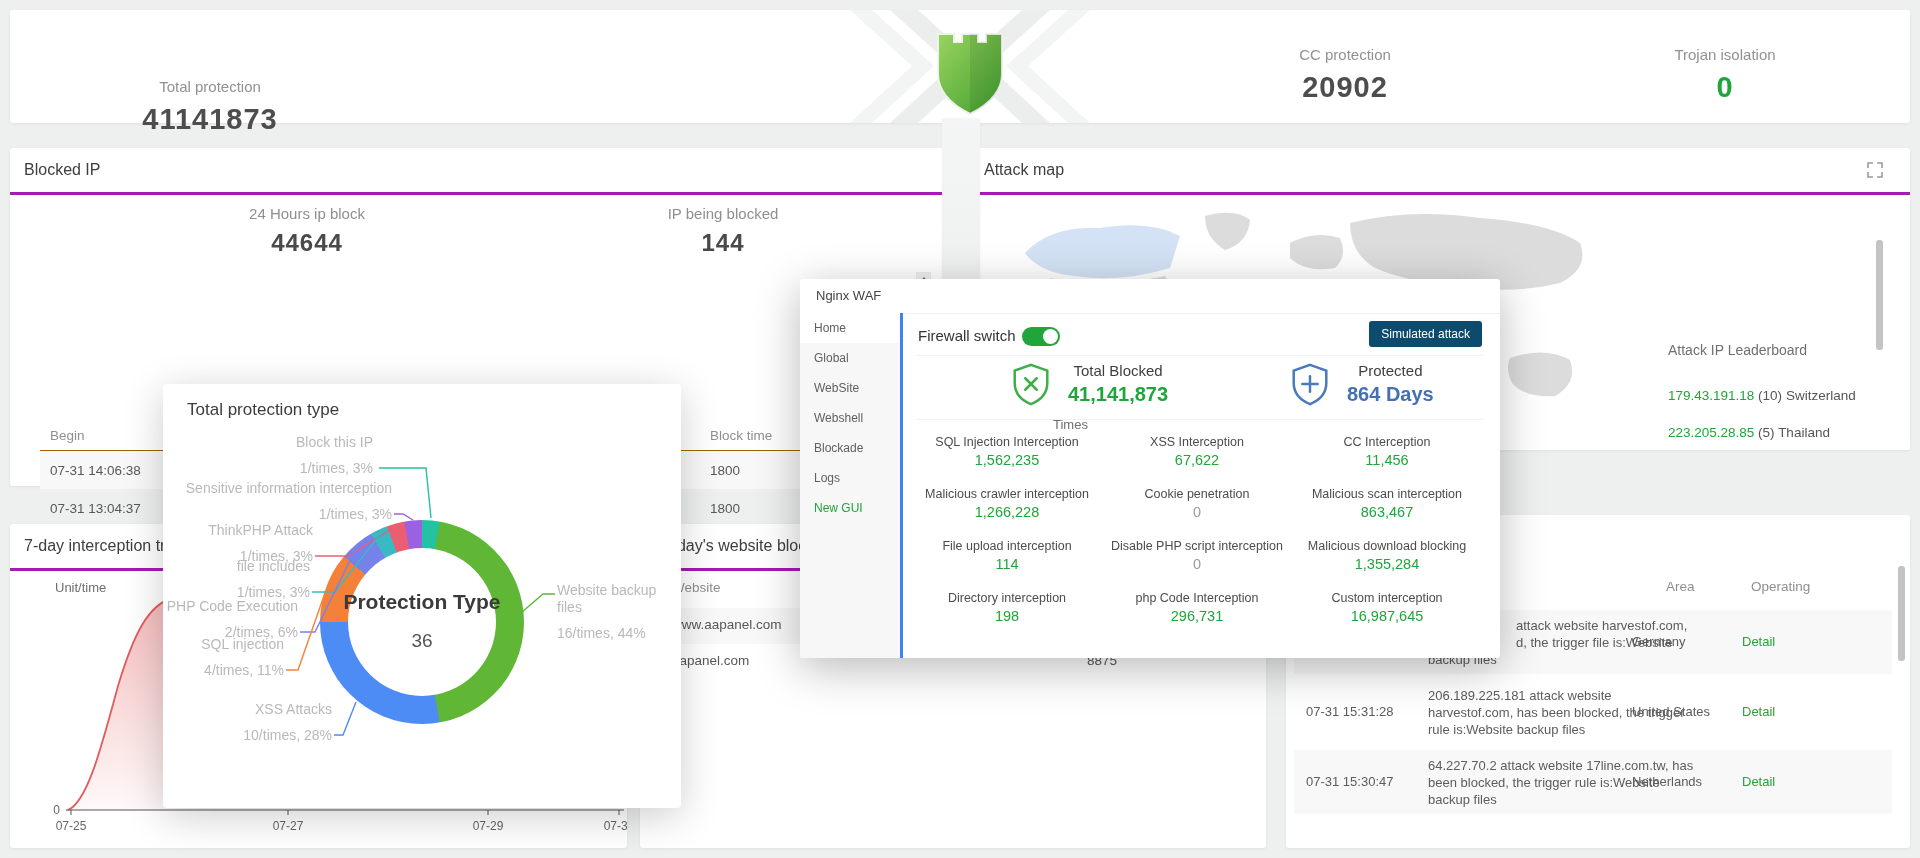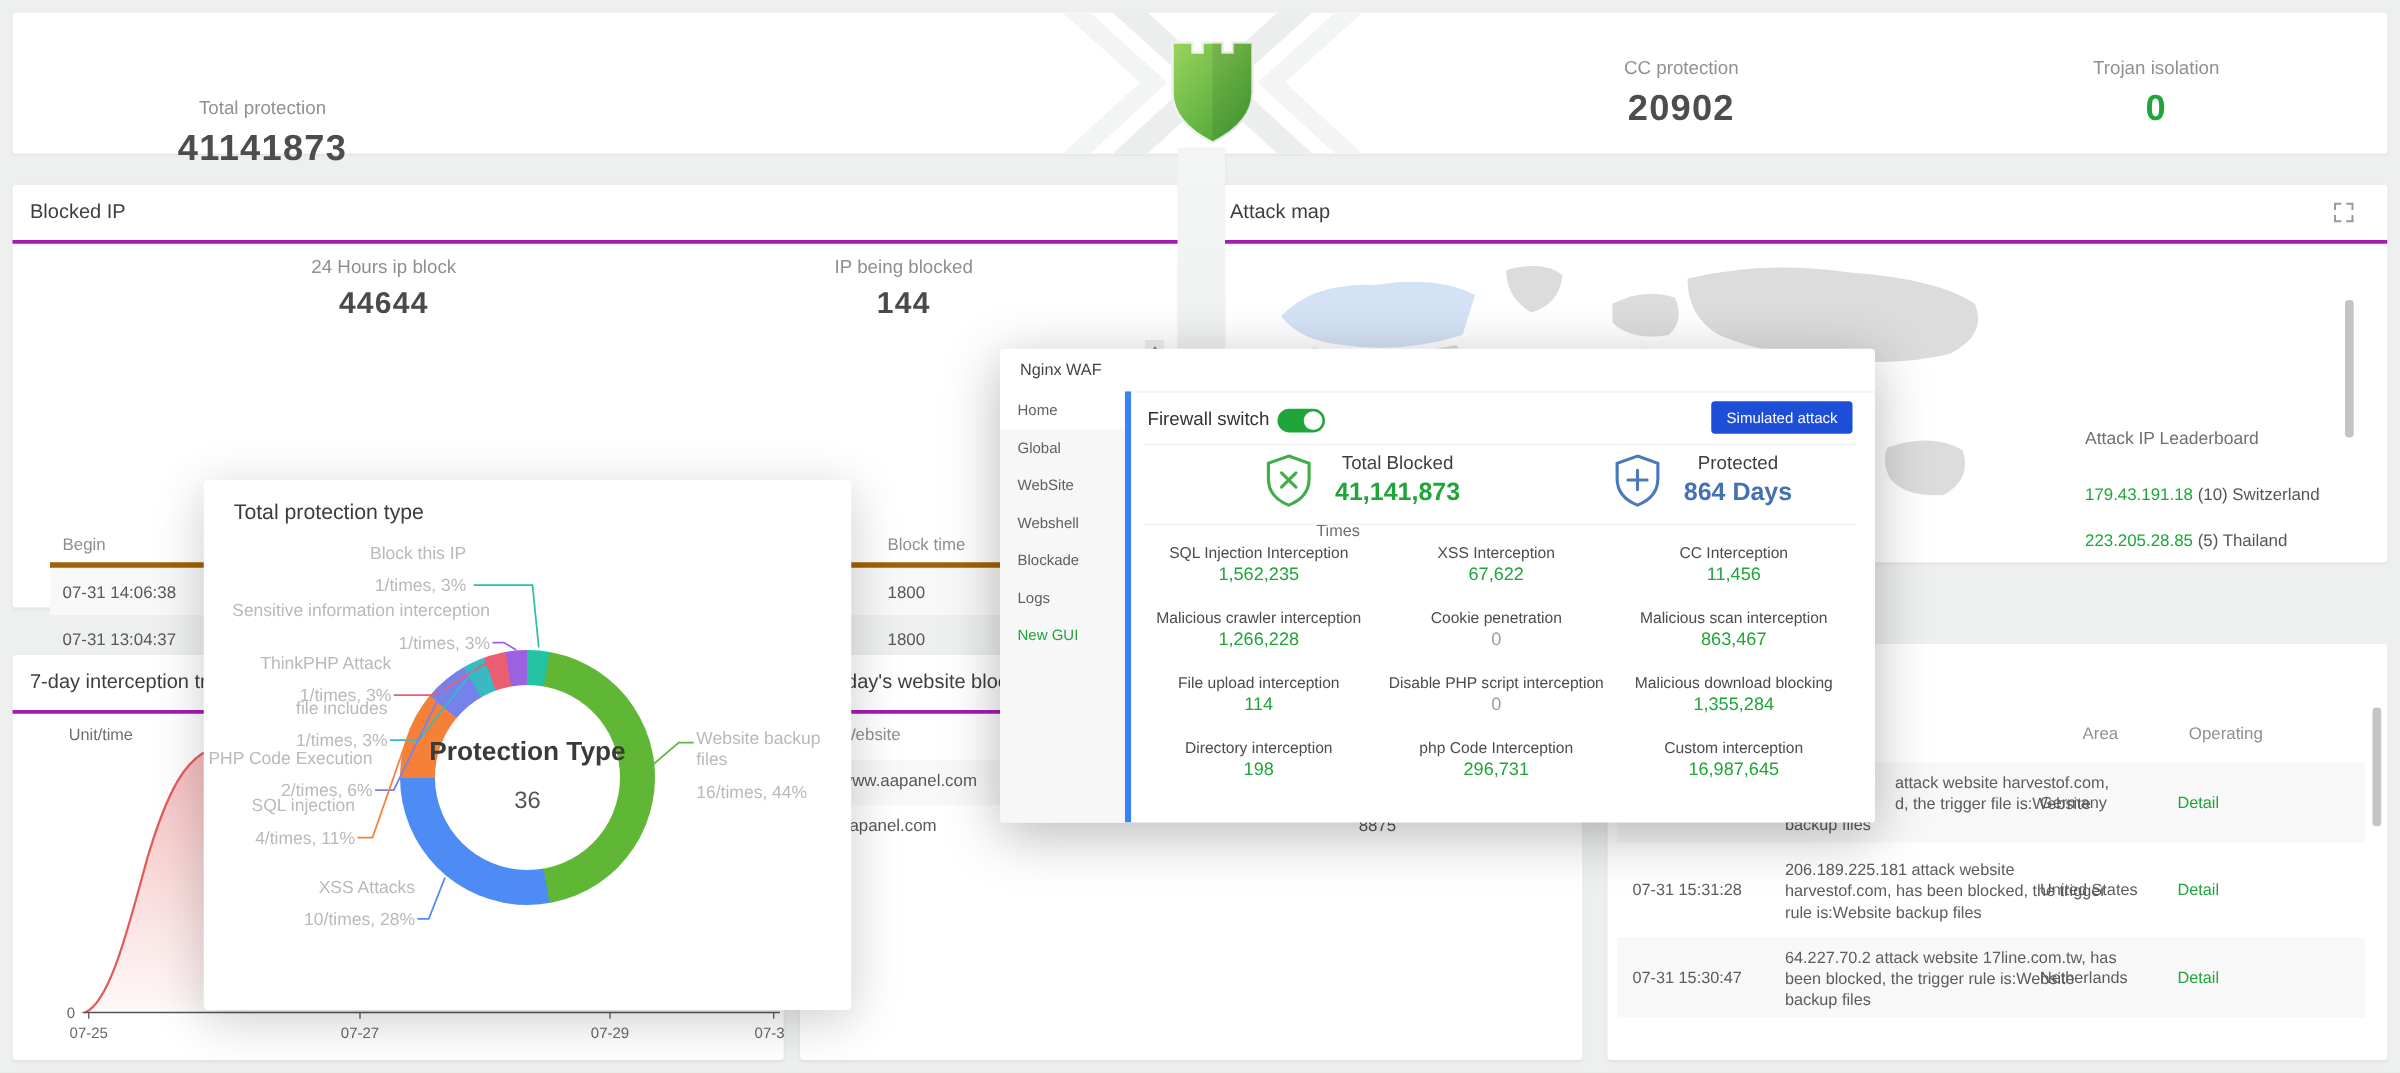--- a/index.html
+++ b/index.html
@@ -14,43 +14,43 @@
   .tstat .val{font-size:29px;font-weight:bold;color:#4d4d4d;margin-top:8px;letter-spacing:1px;}
   .tstat .val.green{color:#20a53a;}
   .ribbon{position:absolute;left:942px;top:118px;width:38px;height:165px;z-index:2;
           background:linear-gradient(#f4f6f5,#eef1ef);box-shadow:0 1px 2px rgba(0,0,0,.05);}
   
   .sumstat{position:absolute;width:260px;text-align:center;}
   .sumstat .lab{font-size:15px;color:#8f8f8f;}
   .sumstat .val{font-size:24px;font-weight:bold;color:#4a4a4a;margin-top:7px;letter-spacing:1px;}
   
   table.blk{position:absolute;left:30px;top:272px;width:886px;border-collapse:collapse;table-layout:fixed;font-size:13.5px;}
-  table.blk th{color:#8f8f8f;font-weight:normal;text-align:left;height:30px;padding:0 0 0 10px;border-bottom:4px solid #a16207;}
+  table.blk th{color:#8f8f8f;font-weight:normal;text-align:left;height:30px;padding:0 0 0 10px;border-bottom:1px solid #a16207;}
   table.blk td{height:38px;padding:0 0 0 10px;color:#585858;}
   table.blk tbody tr:nth-child(odd){background:#f8f8f8;}
   .ipgreen{color:#20a53a;}
   .vscroll{position:absolute;left:916px;top:272px;width:13px;height:212px;background:#fbfbfb;border:1px solid #ececec;z-index:3;}
   .vscroll .arr{height:13px;background:#efefef;border-bottom:1px solid #e2e2e2;display:flex;align-items:center;justify-content:center;}
   .vscroll .arr i{width:0;height:0;border-left:4px solid transparent;border-right:4px solid transparent;border-bottom:5px solid #6d6d6d;}
   
   .leader{position:absolute;left:698px;width:220px;font-size:13.5px;white-space:nowrap;}
   .leader .cc{color:#555;}
   
   .modal{position:absolute;left:800px;top:279px;width:700px;height:379px;background:#fff;border-radius:3px;
          box-shadow:0 10px 45px rgba(0,0,0,.28);z-index:30;}
   .mtitle{height:34px;line-height:34px;padding:0 16px;font-size:13px;color:#444;border-bottom:1px solid #f0f0f0;}
-  .mside{position:absolute;left:0;top:34px;bottom:0;width:100px;background:#f7f7f7;border-right:5px solid #3b82f6;border-radius:0 0 0 3px;}
+  .mside{position:absolute;left:0;top:34px;bottom:0;width:100px;background:#f7f7f7;border-right:3px solid #3b82f6;border-radius:0 0 0 3px;}
   .mitem{height:30px;line-height:30px;padding-left:14px;font-size:12px;color:#606060;cursor:pointer;}
   .mitem.active{background:#fff;}
   .mitem.green{color:#20a53a;}
   .mcontent{position:absolute;left:100px;top:34px;right:0;bottom:0;}
   .fwlabel{position:absolute;left:18px;top:14px;font-size:15px;color:#333;}
   .toggle{position:absolute;left:122px;top:14px;width:38px;height:19px;border-radius:10px;background:#20a53a;cursor:pointer;}
   .toggle .knob{position:absolute;right:2px;top:2px;width:15px;height:15px;border-radius:50%;background:#fff;}
-  .gbtn{position:absolute;right:18px;top:8px;height:26px;line-height:26px;padding:0 12px;background:#1d4ed8;color:#fff;
+  .gbtn{position:absolute;right:18px;top:8px;height:26px;line-height:26px;padding:0 12px;background:#0c4a6e;color:#fff;
         font-size:12px;border-radius:3px;cursor:pointer;}
   .mhr{position:absolute;left:16px;right:16px;height:0;border-top:1px solid #f0f0f0;}
   .bigstat{position:absolute;top:48px;display:flex;align-items:center;}
   .bigstat .txt{margin-left:14px;text-align:center;}
   .bigstat .l1{font-size:15px;color:#3f3f3f;}
   .bigstat .l2{font-size:20px;font-weight:bold;color:#20a53a;margin-top:4px;}
   .bigstat .l2 .unit{font-size:13px;font-weight:normal;}
   .bigstat.blue .l2{color:#4470b4;}
   .sgrid{position:absolute;left:12px;top:122px;display:grid;grid-template-columns:190px 190px 190px;grid-auto-rows:52px;}
   .scell{text-align:center;}

